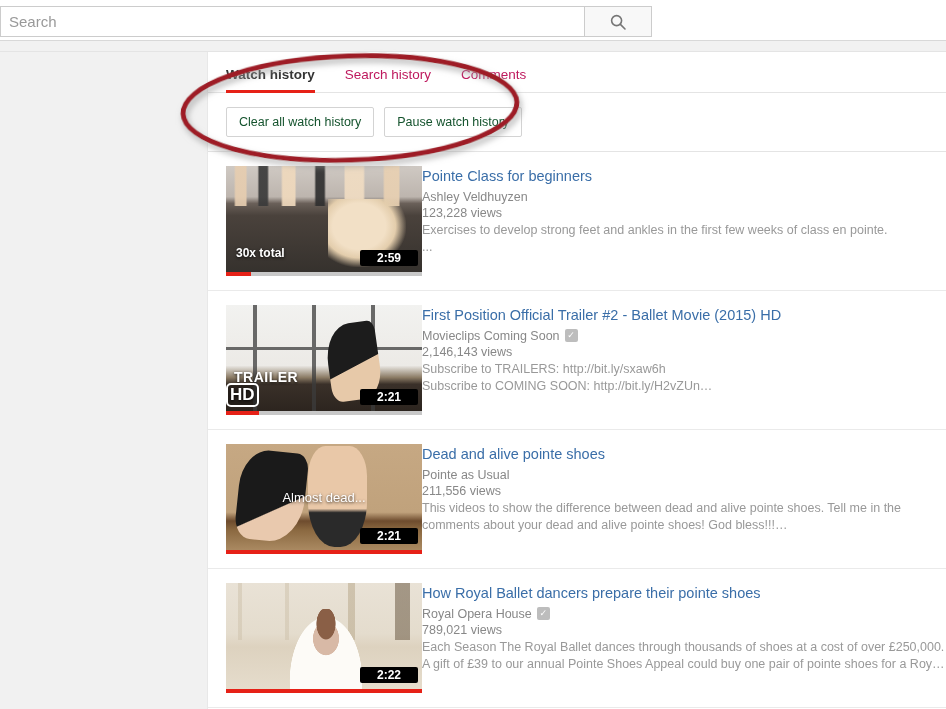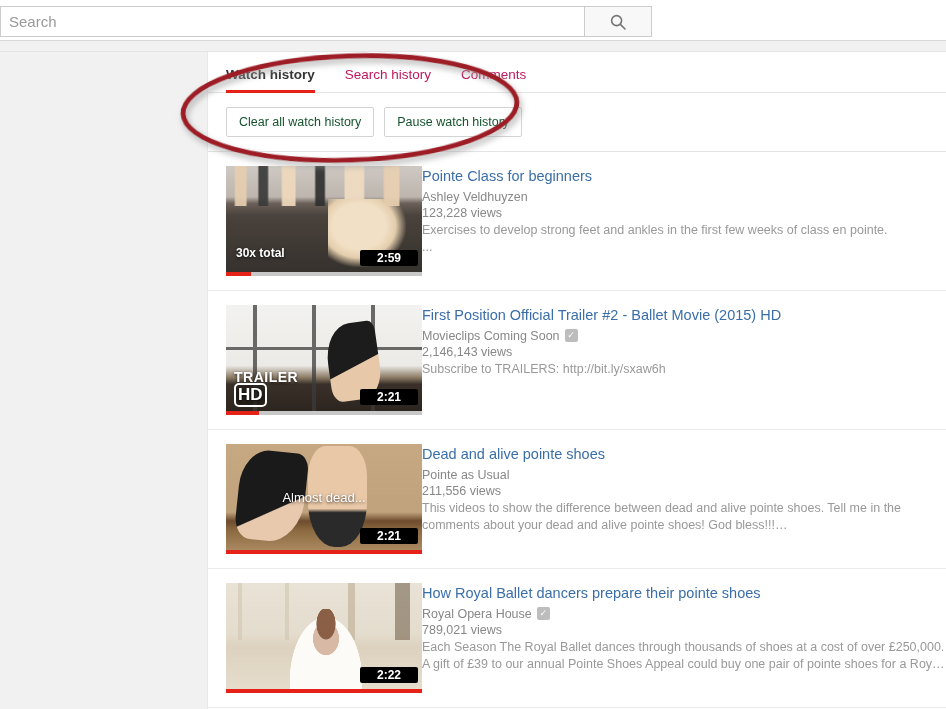--- a/index.html
+++ b/index.html
@@ -123,21 +123,21 @@
     position: absolute;
     font-family: "Liberation Sans", sans-serif;
     font-weight: bold;
     color: #fff;
     text-shadow: 0 1px 3px rgba(0,0,0,.8);
     pointer-events: none;
   }
   .ov-bl { left: 10px; bottom: 16px; font-size: 12px; }
   .ov-trailer { left: 8px; bottom: 30px; font-size: 14px; letter-spacing: .5px; }
   .ov-hd {
-    left: 8px; bottom: 8px; font-size: 17px;
+    left: 0; bottom: 8px; font-size: 17px;
     border: 2px solid #fff; border-radius: 5px;
     padding: 0 2px; background: rgba(0,0,0,.25);
   }
   .ov-center { left: 50%; top: 48%; transform: translate(-50%,-50%); font-size: 13px; font-weight: normal; }
   .duration {
     position: absolute; right: 4px; bottom: 10px;
     background: #000; color: #fff;
     font-size: 12px; font-weight: bold;
     padding: 1px 17px;
     border-radius: 2px;
@@ -331,20 +331,21 @@
       </div>
       <div class="meta">
         <div class="vtitle">First Position Official Trailer #2 - Ballet Movie (2015) HD</div>
         <div class="channel">
           <span class="name">Movieclips Coming Soon</span>
           <span class="verified">✓</span>
         </div>
         <div class="views">2,146,143 views</div>
         <div class="desc">
           <div>Subscribe to TRAILERS: http://bit.ly/sxaw6h</div>
+          <div>Subscribe to COMING SOON: http://bit.ly/H2vZUn…</div>
         </div>
       </div>
     </div>
 
     <div class="row">
       <div class="thumb">
         <div class="art art-pointe"></div>
         <div class="overlay-text ov-center">Almost dead...</div>
         <div class="duration">2:21</div>
         <div class="progress">

